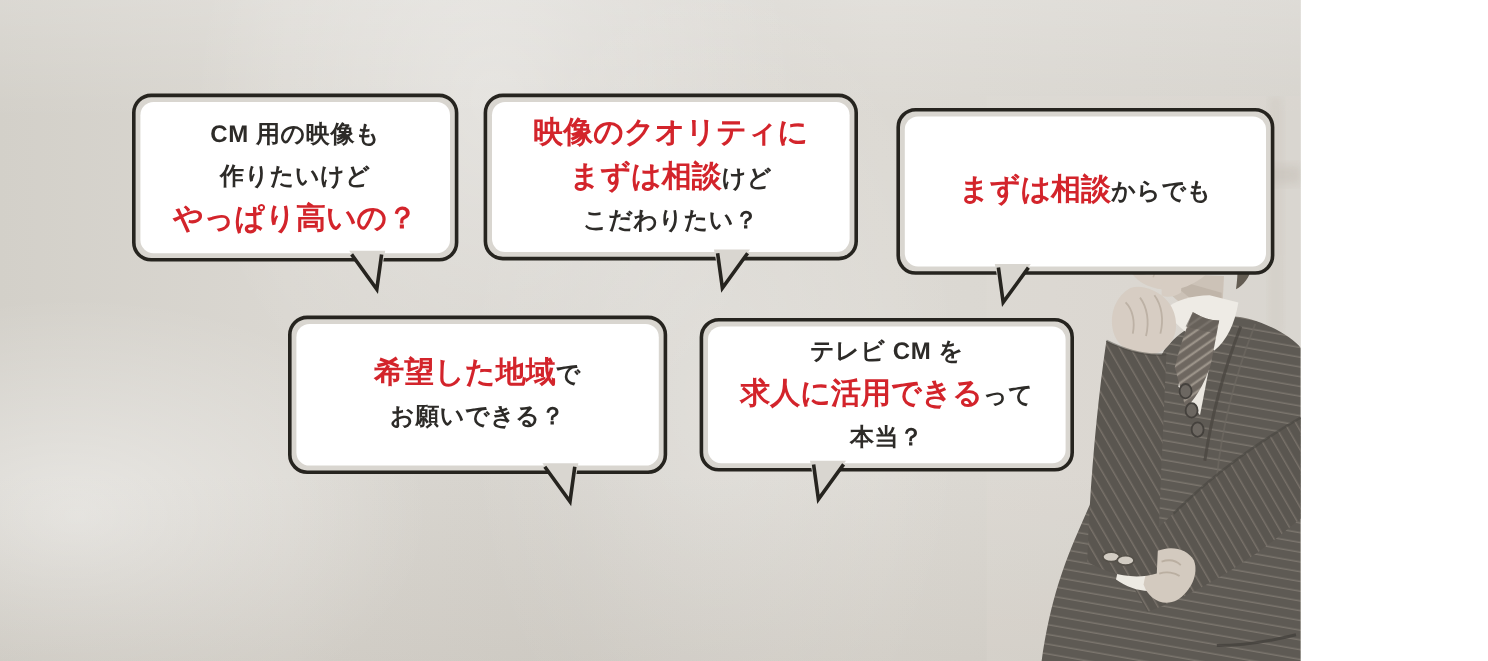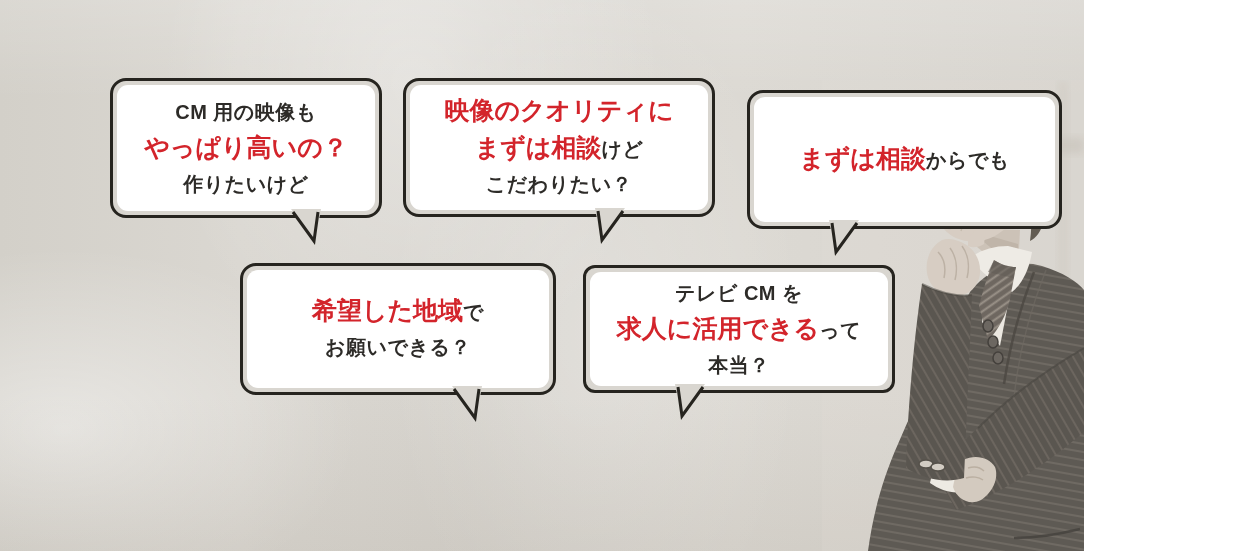--- a/index.html
+++ b/index.html
@@ -43,38 +43,38 @@
     line-height:35px;font-weight:bold;font-size:20px;
     color:var(--text_ink);white-space:nowrap;letter-spacing:.5px;
   }
   .seg{vertical-align:baseline;}
   .em{font-size:25px;color:var(--accent_red);letter-spacing:0;}
   .tail{position:absolute;bottom:-30px;width:40px;height:36px;overflow:visible;}
   .b1{left:110px;top:78px;width:272px;height:140px;}
   .b2{left:403px;top:78px;width:312px;height:139px;}
   .b3{left:747px;top:78px;width:315px;height:139px;margin-top:12px;}
   .b4{left:240px;top:263px;width:316px;height:132px;}
-  .b5{left:583px;top:265px;width:312px;height:128px;border-radius:12px;}
+  .b5{left:583px;top:265px;width:312px;height:128px;}
   .b1 .tail{left:172px;}
   .b2 .tail{left:185px;}
   .b3 .tail{left:75px;}
   .b4 .tail{left:203px;}
   .b5 .tail{left:85px;}
   .man{position:absolute;right:0;top:80px;width:262px;height:471px;z-index:1;}
 </style>
 </head>
 <body>
 
 <div class="stage">
 
   <div class="bubble b1">
     <div class="bubble-inner">
       <div class="line"><span class="seg">CM 用の映像も</span></div>
+      <div class="line"><span class="seg">作りたいけど</span></div>
       <div class="line"><span class="seg em">やっぱり高いの？</span></div>
-      <div class="line"><span class="seg">作りたいけど</span></div>
     </div>
     <svg class="tail" viewBox="0 0 40 36">
       <path d="M6,0 L36,0 L30,33 Z" style="fill:var(--bubble_gap_bg)" stroke="none"></path>
       <path d="M8,3 L29,32 L33,3" fill="none" style="stroke:var(--bubble_border)" stroke-width="3"></path>
     </svg>
   </div>
 
   <div class="bubble b2">
     <div class="bubble-inner">
       <div class="line"><span class="seg em">映像のクオリティに</span></div>

